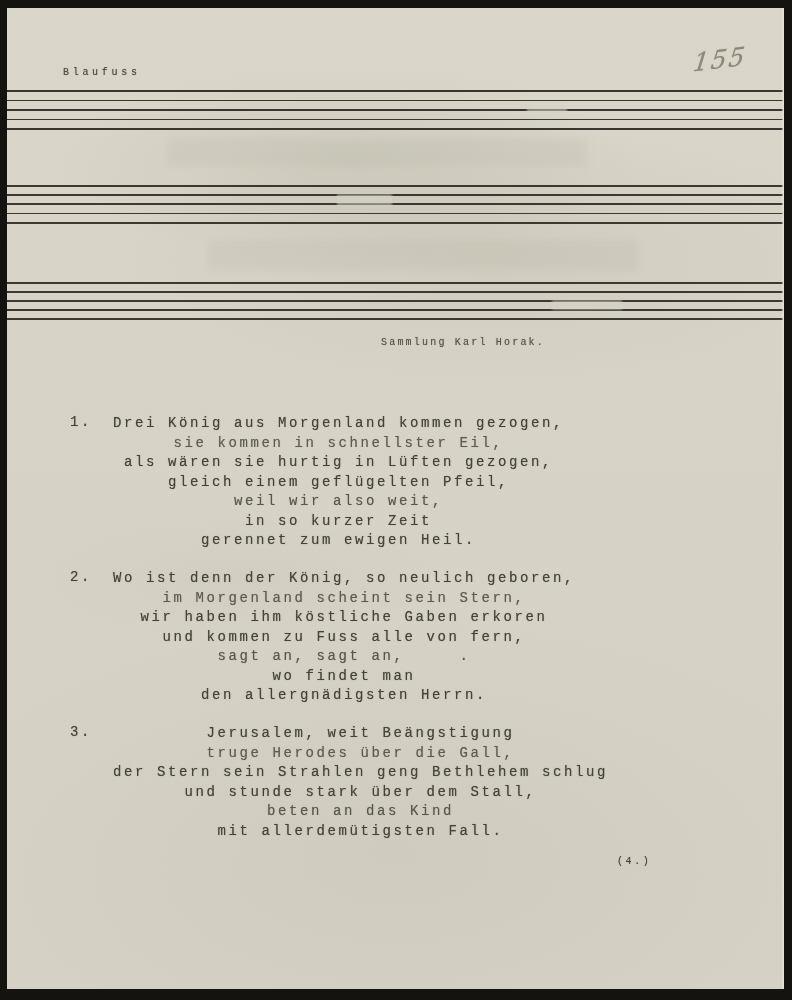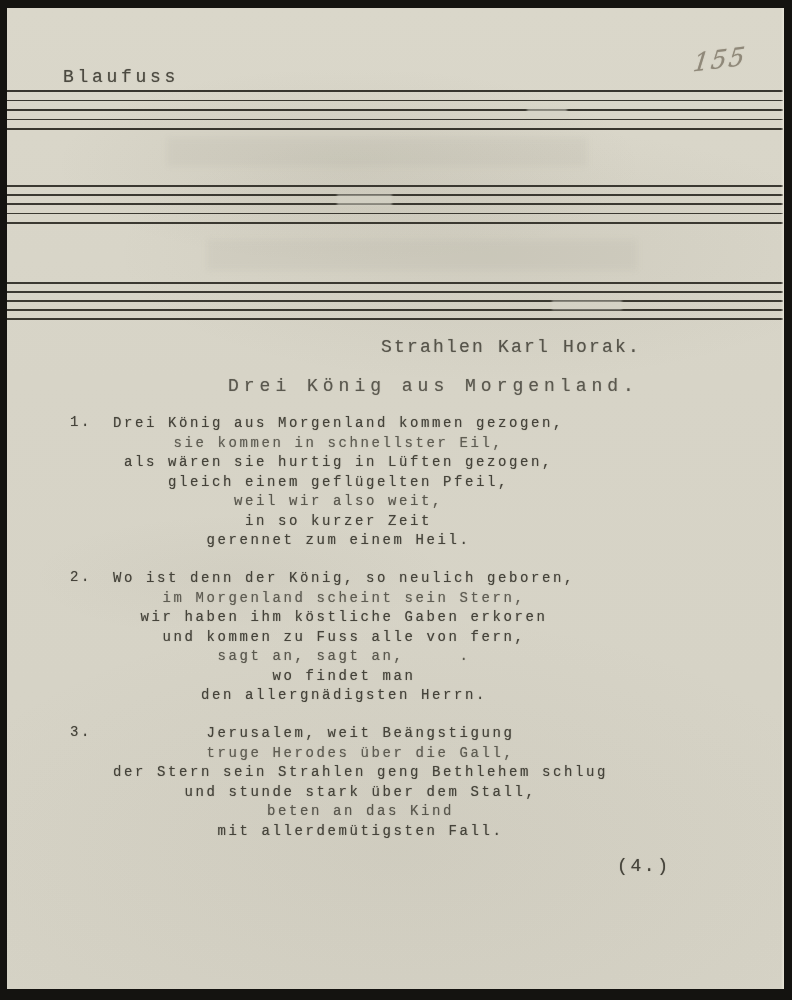--- a/index.html
+++ b/index.html
@@ -32,21 +32,21 @@
   .paper::after {
     content: '';
     position: absolute;
     right: 0; top: 0;
     width: 3px; height: 100%;
     background: linear-gradient(90deg, rgba(232,229,216,0), #e8e5d8);
   }
   .type {
     position: absolute;
     font-family: "Liberation Mono", "DejaVu Sans Mono", monospace;
-    font-size: 18px;
+    font-size: 10px;
     color: #45433a;
     letter-spacing: 2.6px;
     white-space: pre;
     text-shadow: 0 0 1px rgba(69,67,58,0.55);
     text-align: center;
   }
   .header-label { top: 59px; left: 56px; letter-spacing: 3.7px; opacity: .95; }
   .attribution  { top: 329px; left: 374px; letter-spacing: 2.2px; opacity: .88; }
   .song-title   { top: 368px; left: 221px; letter-spacing: 5px; opacity: .85; }
   .footer-note  { top: 848px; left: 610px; }
@@ -130,33 +130,32 @@
     <div class="ghost" style="top:232px; left:200px; width:430px; height:30px;"></div>
 
     <div class="staff staff-1"></div>
     <div class="staff staff-2"></div>
     <div class="staff staff-3"></div>
 
     <div class="streak" style="top:186px; left:330px; width:55px; height:12px;"></div>
     <div class="streak" style="top:292px; left:545px; width:70px; height:10px;"></div>
     <div class="streak" style="top:100px; left:520px; width:40px; height:9px;"></div>
 
-    <div class="type attribution">Strahlen Karl Horak.</div>
-    <div class="type song-title">Drei König aus Morgenland.</div>
+    <div class="type attribution">Sammlung Karl Horak.</div>
 
     <section class="verse verse-1">
       <span class="vnum">1.</span>
       <div class="vlines">
         <div class="vline">Drei König aus Morgenland kommen gezogen,</div>
         <div class="vline">sie kommen in schnellster Eil,</div>
         <div class="vline">als wären sie hurtig in Lüften gezogen,</div>
         <div class="vline">gleich einem geflügelten Pfeil,</div>
         <div class="vline">weil wir also weit,</div>
         <div class="vline">in so kurzer Zeit</div>
-        <div class="vline">gerennet zum einem Heil.</div>
+        <div class="vline">gerennet zum ewigen Heil.</div>
       </div>
     </section>
 
     <section class="verse verse-2">
       <span class="vnum">2.</span>
       <div class="vlines">
         <div class="vline">Wo ist denn der König, so neulich geboren,</div>
         <div class="vline">im Morgenland scheint sein Stern,</div>
         <div class="vline">wir haben ihm köstliche Gaben erkoren</div>
         <div class="vline">und kommen zu Fuss alle von fern,</div>

